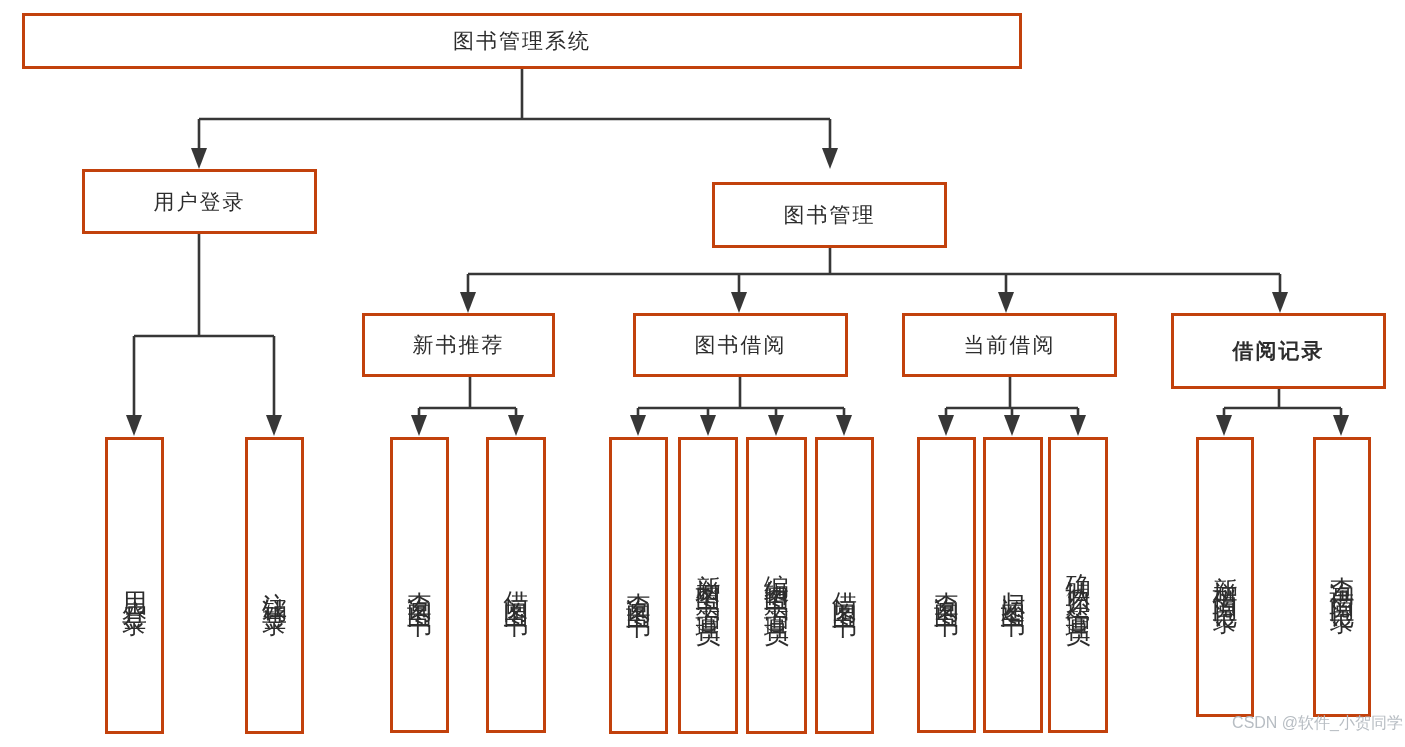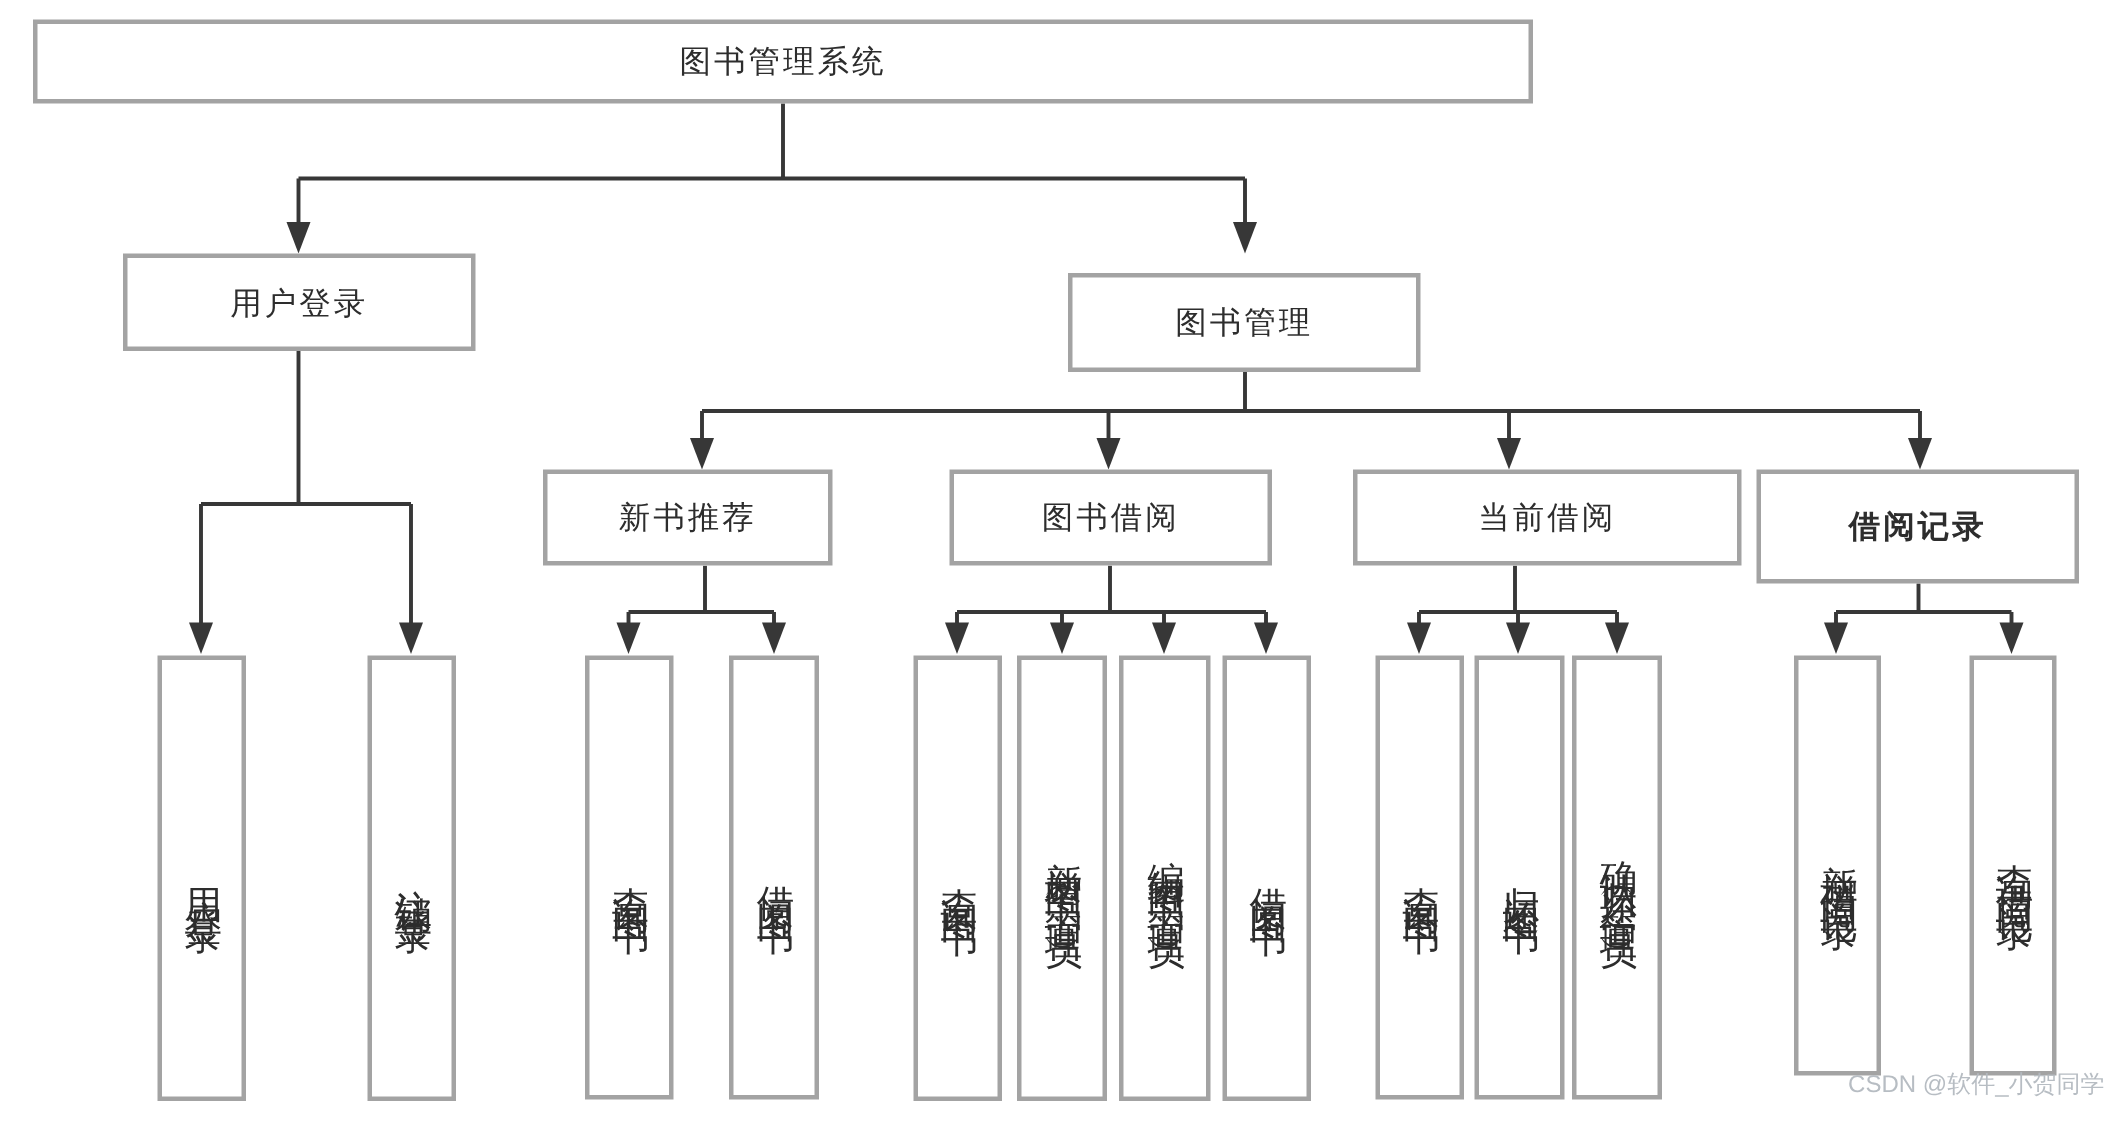--- a/index.html
+++ b/index.html
@@ -8,21 +8,21 @@
     width:1405px;height:747px;
     background:#ffffff;
     font-family:"Liberation Sans","DejaVu Sans",sans-serif;
     color:#2d2d2d;
     overflow:hidden;
   }
   .connectors{position:absolute;left:0;top:0;z-index:1;}
   .box{
     position:absolute;
     background:#ffffff;
-    border:3px solid #a3a3a3;
+    border:3px solid #c2410c;
     box-sizing:border-box;
     display:flex;
     align-items:center;
     justify-content:center;
     z-index:2;
   }
   .box.h{
     font-size:21px;
     letter-spacing:2px;
     white-space:nowrap;
@@ -84,21 +84,21 @@
     </g>
   </svg>
 
   <div class="box h" style="left:22px;top:13px;width:1000px;height:56px;">图书管理系统</div>
 
   <div class="box h" style="left:82px;top:169px;width:235px;height:65px;">用户登录</div>
   <div class="box h" style="left:712px;top:182px;width:235px;height:66px;">图书管理</div>
 
   <div class="box h" style="left:362px;top:313px;width:193px;height:64px;">新书推荐</div>
   <div class="box h" style="left:633px;top:313px;width:215px;height:64px;text-align:center;">图书借阅</div>
-  <div class="box h" style="left:902px;top:313px;width:259px;height:64px;">当前借阅</div>
+  <div class="box h" style="left:902px;top:313px;width:215px;height:64px;">当前借阅</div>
   <div class="box h" style="left:1171px;top:313px;width:215px;height:76px;font-weight:bold;">借阅记录</div>
 
   <div class="box v" style="left:105px;top:437px;width:59px;height:297px;">用户登录</div>
   <div class="box v" style="left:245px;top:437px;width:59px;height:297px;">注销登录</div>
 
   <div class="box v" style="left:390px;top:437px;width:59px;height:296px;">查询图书</div>
   <div class="box v" style="left:486px;top:437px;width:60px;height:296px;">借阅图书</div>
 
   <div class="box v" style="left:609px;top:437px;width:59px;height:297px;">查询图书</div>
   <div class="box v" style="left:678px;top:437px;width:60px;height:297px;">新增图书（管理员）</div>

